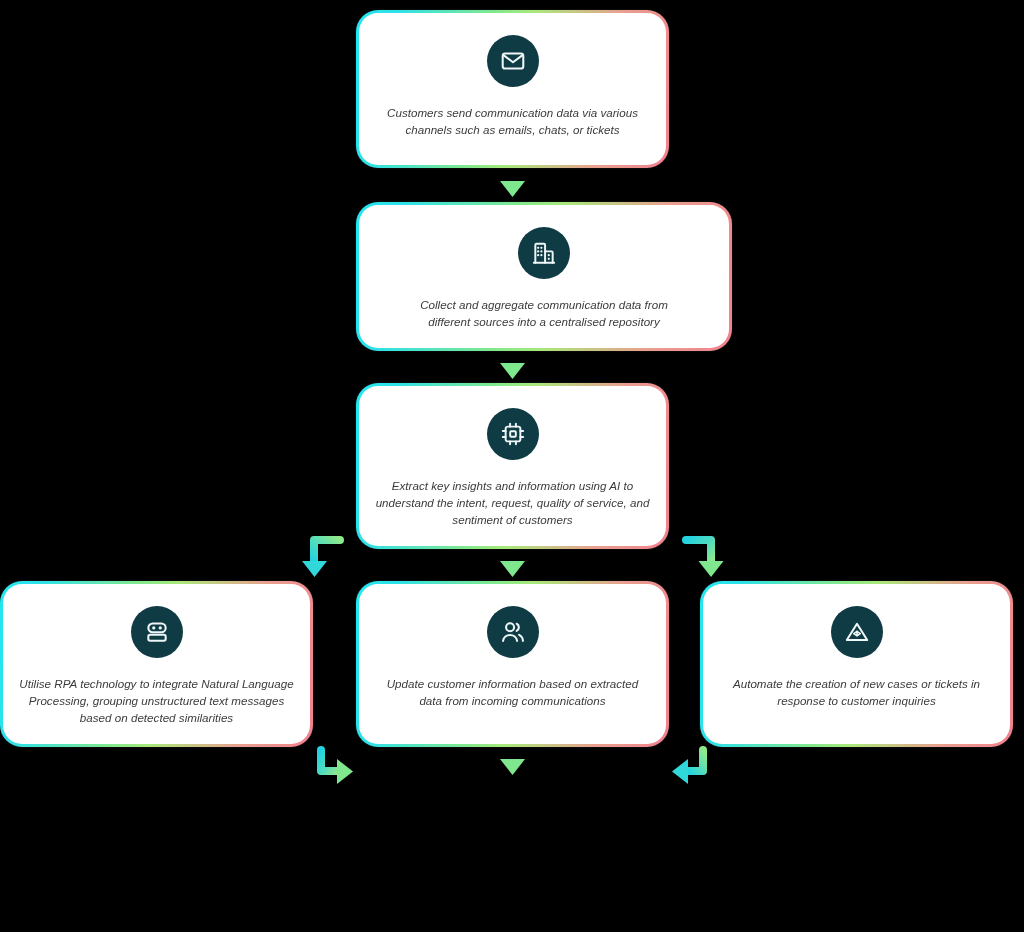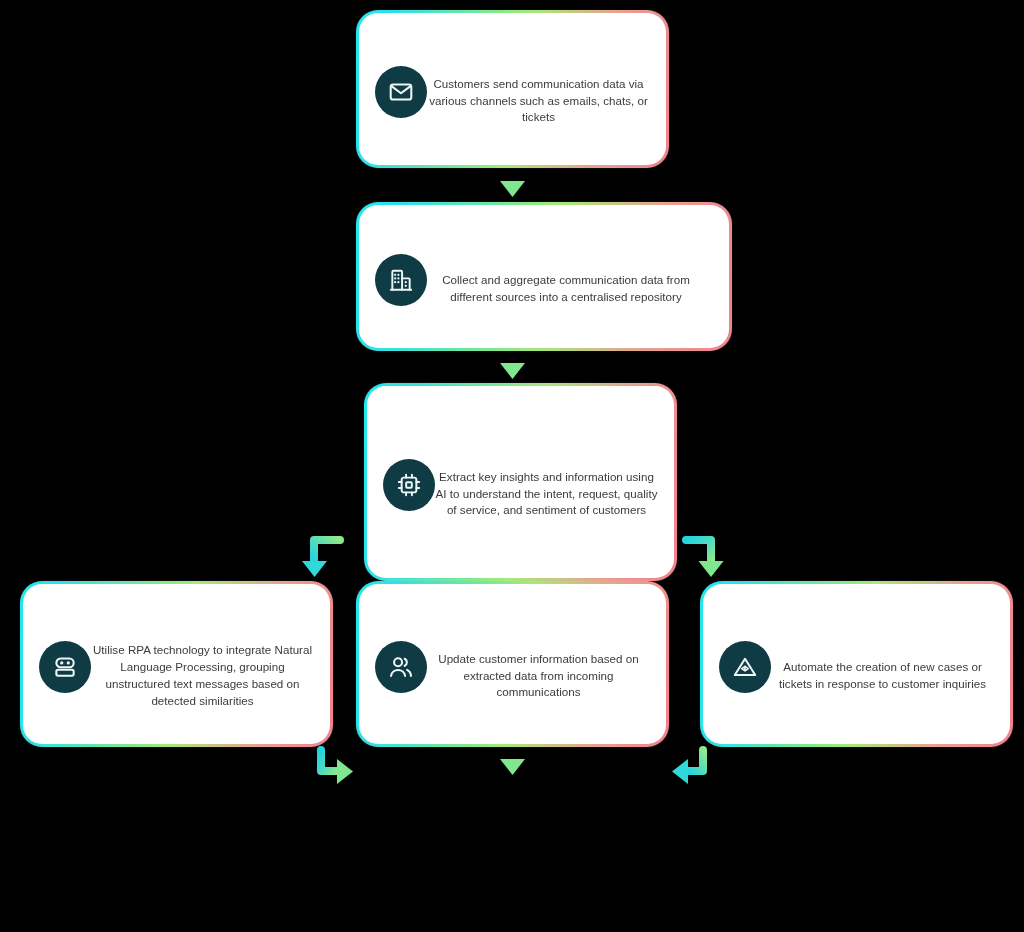--- a/index.html
+++ b/index.html
@@ -37,24 +37,25 @@
         #f2808f 100%);
     filter: drop-shadow(0 0 1px rgba(255,255,255,0.10));
   }
   .card-inner {
     width: 100%;
     height: 100%;
     box-sizing: border-box;
     background: #ffffff;
     border-radius: 19px;
     display: flex;
-    flex-direction: row;
+    flex-direction: column;
     align-items: center;
     justify-content: flex-start;
     padding: 22px 16px 16px 16px;
+    font-style: italic;
   }
   .icon-circle {
     width: 52px;
     height: 52px;
     border-radius: 50%;
     background: #0f3b44;
     display: flex;
     align-items: center;
     justify-content: center;
     flex: none;
@@ -70,22 +71,22 @@
     color: #3b3b3b;
     font-size: 11.6px;
     line-height: 1.45;
     letter-spacing: 0.02px;
     max-width: 278px;
   }
 
   
   #card-email      { left: 356px; top: 10px;  width: 313px; height: 158px; }
   #card-collect    { left: 356px; top: 202px; width: 376px; height: 149px; }
-  #card-extract    { left: 356px; top: 383px; width: 313px; height: 198px; margin-left: 8px; }
-  #card-rpa        { left: 20px;  top: 581px; width: 313px; height: 166px; }
+  #card-extract    { left: 356px; top: 383px; width: 313px; height: 166px; }
+  #card-rpa        { left: 0;  top: 581px; width: 313px; height: 166px; }
   #card-update     { left: 356px; top: 581px; width: 313px; height: 166px; }
   #card-automate   { left: 700px; top: 581px; width: 313px; height: 166px; }
   #card-reply      { left: 356px; top: 781px; width: 313px; height: 141px; }
 
   
   #connectors {
     position: absolute;
     left: 0; top: 0;
     width: 1024px;
     height: 932px;

